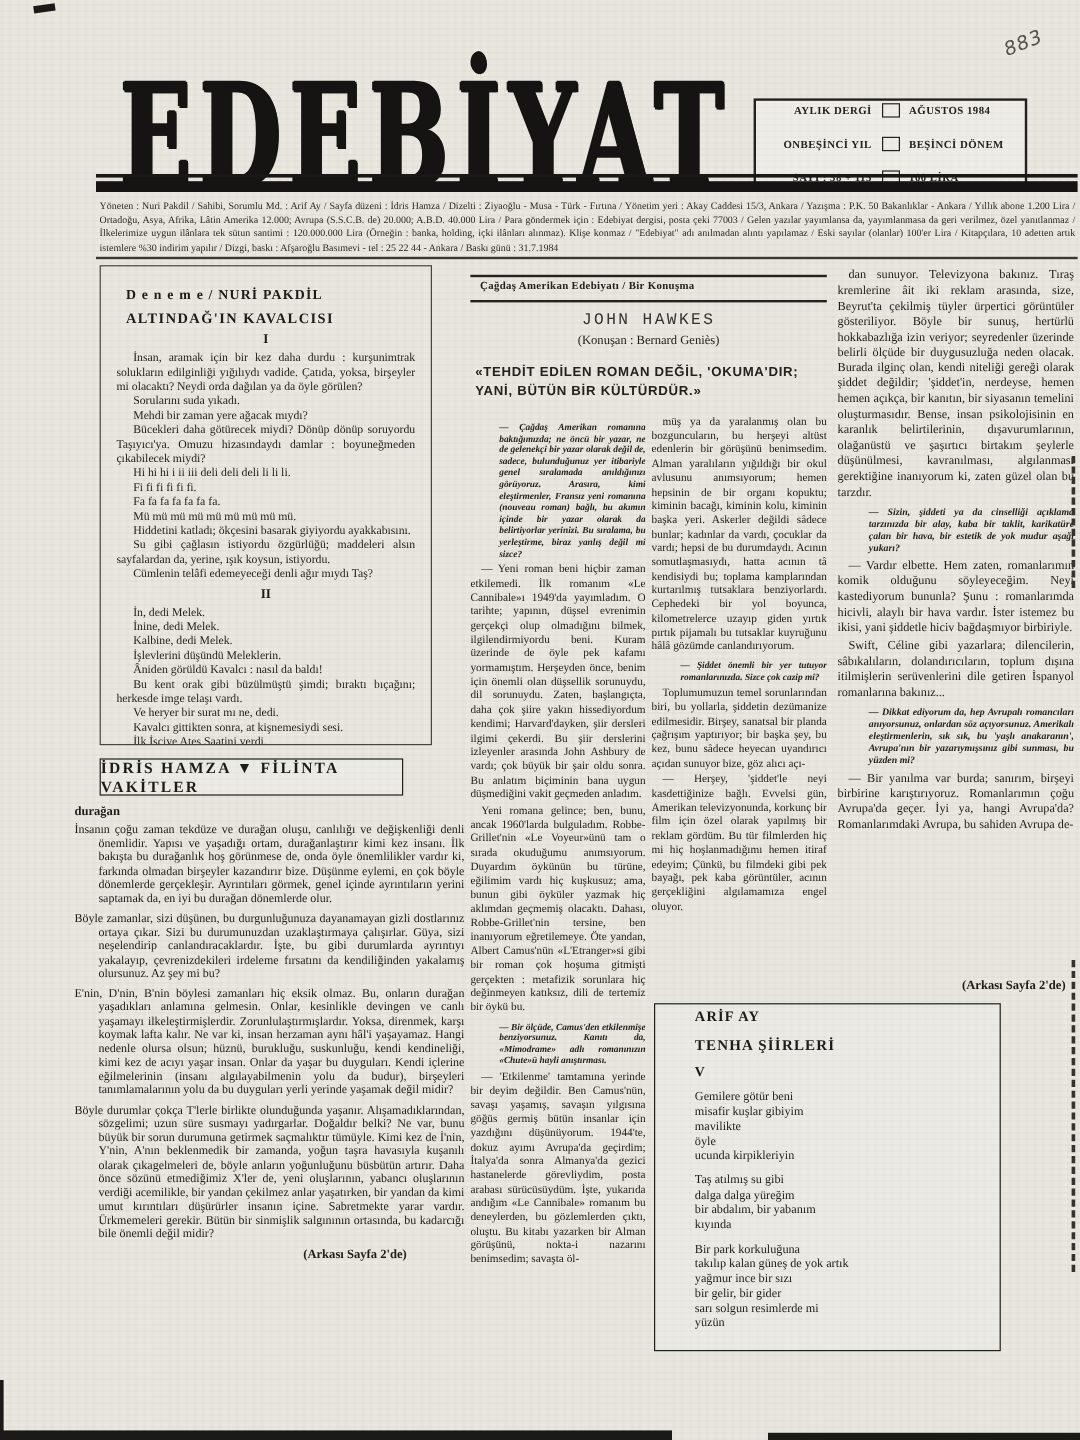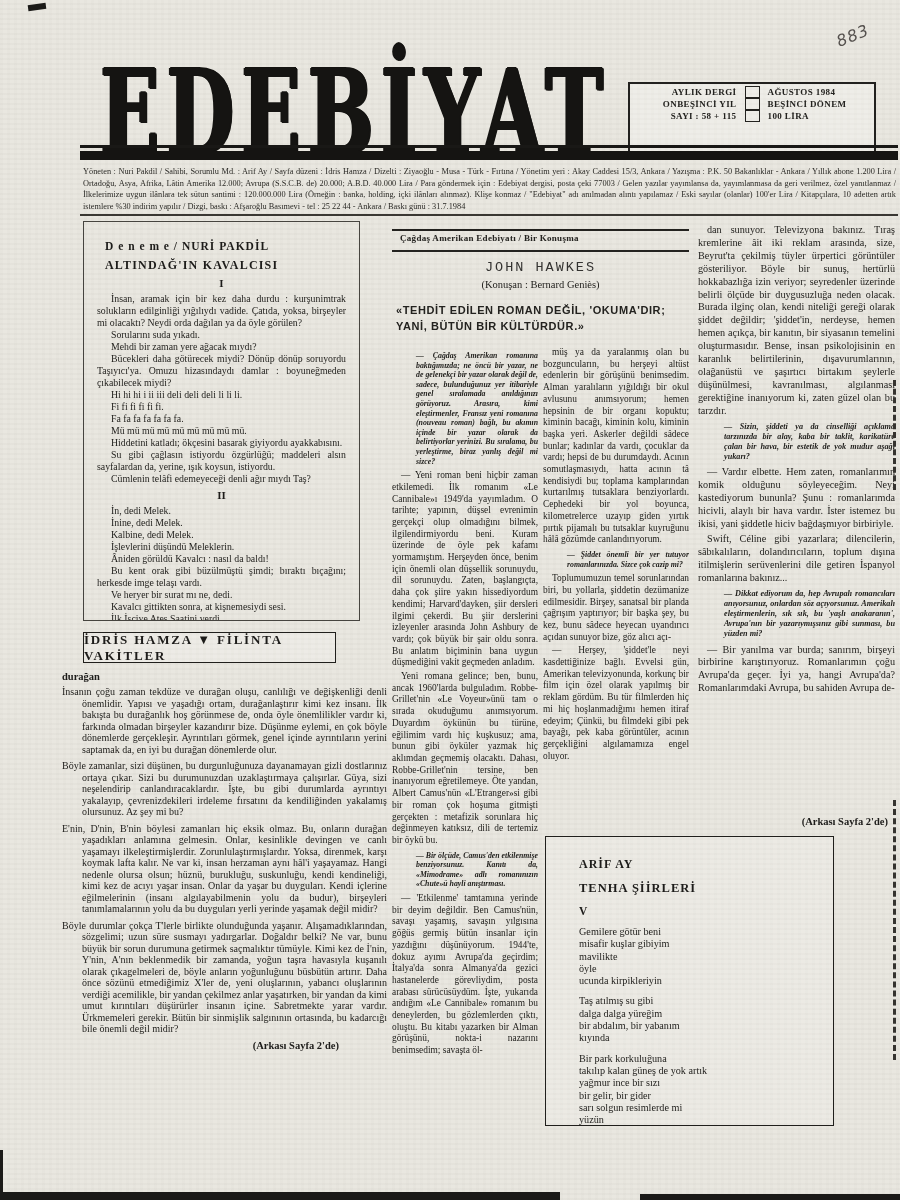--- a/index.html
+++ b/index.html
@@ -15,22 +15,22 @@
   
   .masthead-title{
     left:100px;top:54px;
     font-family:"DejaVu Serif", serif;font-weight:bold;
     font-size:100px;line-height:1;letter-spacing:9px;color:#151412;
     transform:scale(0.78,1.18);transform-origin:left top;white-space:nowrap;
     text-shadow:1.5px 0 #151412,-1.5px 0 #151412,0 1px #151412,0 -1px #151412,2px 1px #151412;
   }
   .handwritten{left:836px;top:26px;font-family:"DejaVu Sans",sans-serif;font-style:italic;
     font-size:16px;color:#55514e;transform:rotate(-22deg);letter-spacing:1px;}
-  .issue-box{left:628px;top:82px;width:248px;height:76px;border:2px solid #22211f;
-    display:flex;flex-direction:column;justify-content:flex-start;padding:2px 6px;box-sizing:border-box;background:rgba(255,255,255,0.25);}
+  .issue-box{left:628px;top:82px;width:228px;height:76px;border:2px solid #22211f;
+    display:flex;flex-direction:column;justify-content:space-between;padding:2px 6px;box-sizing:border-box;background:rgba(255,255,255,0.25);}
   .issue-row{display:grid;grid-template-columns:1fr 15px 1fr;align-items:center;gap:8px;
     font-size:9px;font-weight:bold;letter-spacing:0.4px;color:#23221f;}
   .issue-row .l{text-align:right;}
   .issue-row .r{text-align:left;}
   .cb{width:13px;height:10px;border:1.3px solid #23221f;display:inline-block;background:transparent;}
   .rule-thin{left:80px;top:145px;width:818px;height:3px;background:#191816;}
   .rule-thick{left:80px;top:151px;width:818px;height:9px;background:#151412;}
   .imprint{left:83px;top:166px;width:813px;font-size:8.3px;line-height:11.7px;
     text-align:justify;color:#2a2925;}
   .imprint-rule{left:80px;top:214px;width:818px;height:1.5px;background:#3a3833;}
@@ -70,21 +70,21 @@
     text-align:justify;margin:4px 0 4px 24px;color:#23221f;}
   .iv-col1{left:392px;top:347px;width:146px;height:776px;}
   .iv-col2{left:543px;top:347px;width:146px;height:482px;}
   .iv-col3{left:698px;top:224px;width:197px;height:592px;}
   .iv-col3 .a{font-size:10.2px;line-height:12.9px;}
   .iv-col3 .q{font-size:8.2px;line-height:10.2px;margin-left:26px;}
   .iv-cont{left:698px;top:816px;width:190px;text-align:right;font-weight:bold;font-size:10.5px;}
 
   
   .poem-box{left:545px;top:836px;width:289px;height:290px;border:1.6px solid #201f1c;
-    box-sizing:border-box;padding:20px 8px 0 33px;overflow:hidden;background:rgba(255,255,255,0.15);}
+    box-sizing:border-box;padding:3px 8px 0 33px;overflow:hidden;background:rgba(255,255,255,0.15);}
   .poem-author{font-weight:bold;font-size:12px;letter-spacing:1px;margin-bottom:9px;}
   .poem-title{font-weight:bold;font-size:12.5px;letter-spacing:1px;margin-bottom:9px;}
   .poem-number{font-weight:bold;font-size:11.5px;margin-bottom:9px;}
   .stanza{margin-bottom:8px;}
   .poem-line{font-size:10.2px;line-height:12.3px;color:#1e1d1a;}
 
   
   .art{background:#1b1a18;}
   .art-dash{border-left:3px dashed #35332f;width:0;}
 </style>

